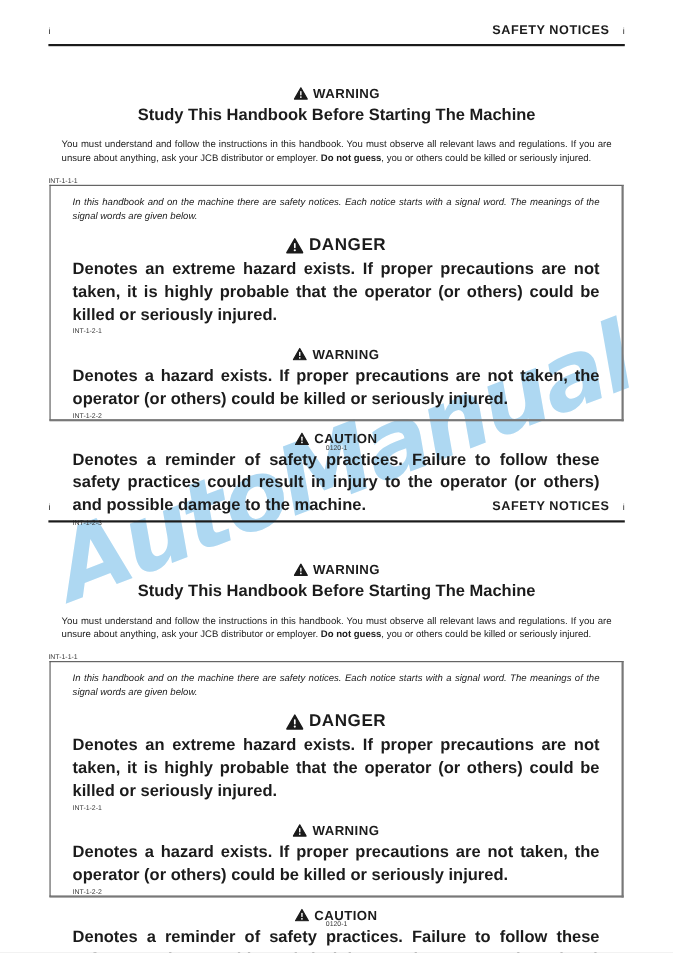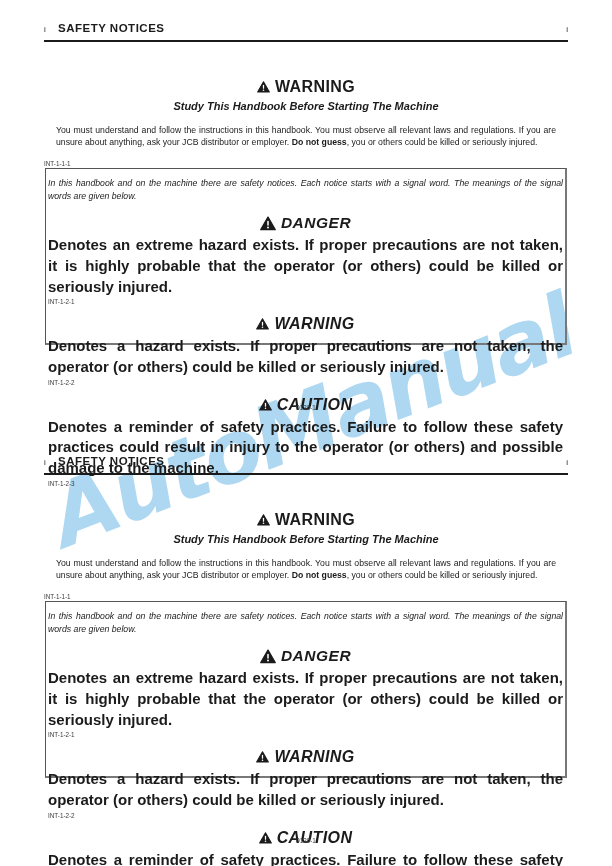--- a/index.html
+++ b/index.html
@@ -18,57 +18,57 @@
   }
   
   .page{position:relative;width:612px;height:433px;z-index:1;}
   .page-head{
     position:absolute;top:22px;left:44px;right:44px;
     display:flex;align-items:baseline;
   }
   .pagenum{font-size:8px;width:14px;}
   .pagenum.right{text-align:right;}
   .page-title{
-    flex:1;text-align:left;margin:0;
+    flex:1;text-align:right;margin:0;
     font-size:11.5px;font-weight:bold;letter-spacing:.5px;
   }
   .head-rule{
     position:absolute;top:40px;left:44px;right:44px;
     border-top:2px solid #1b1b1b;height:0;
   }
   
   .signal{
     display:flex;justify-content:center;align-items:center;gap:5px;
     font-weight:bold;
   }
-  .signal-md{font-size:16px;letter-spacing:.4px;}
+  .signal-md{font-size:12px;letter-spacing:.4px;}
   .signal-md svg{width:13px;height:12px;}
   .signal-lg{font-size:15.5px;letter-spacing:.5px;}
   .signal-lg svg{width:16px;height:15px;}
   
   .top-warning{position:absolute;top:78px;left:44px;right:44px;}
   .subtitle{
-    text-align:center;font-size:11px;font-weight:bold;margin:4px 0 3px;font-style:italic;
+    text-align:center;font-size:15px;font-weight:bold;margin:4px 0 3px;
   }
   .body-text{
     text-align:justify;font-size:8.7px;line-height:1.38;margin:12px;
   }
   .ref-code{font-size:6.3px;color:#3a3a3a;margin-top:1px;text-align:left;}
   
   .notice-box{
-    position:absolute;top:168px;left:45px;right:45px;height:177px;
+    position:absolute;top:168px;left:45px;right:45px;height:215px;
     border:1px solid #555;border-right-width:2px;border-bottom-width:2px;
     border-right-color:#787878;border-bottom-color:#787878;
-    padding:8px 2px;box-sizing:border-box;background:transparent;
+    padding:8px 20px;box-sizing:border-box;background:transparent;
   }
   .intro{
     font-style:italic;font-size:8.7px;line-height:1.45;margin:0;
     text-align:justify;
   }
-  .notice .signal{margin-top:10px;font-style:italic;}
+  .notice .signal{margin-top:10px;}
   .notice.first .signal{margin-top:12px;}
   .notice p{
     font-weight:bold;text-align:justify;font-size:15px;line-height:1.38;
     margin:3px 0 0;
   }
   
   .footer-code{
     position:absolute;top:404px;left:0;width:100%;text-align:center;
     font-size:6.3px;color:#3a3a3a;
   }

